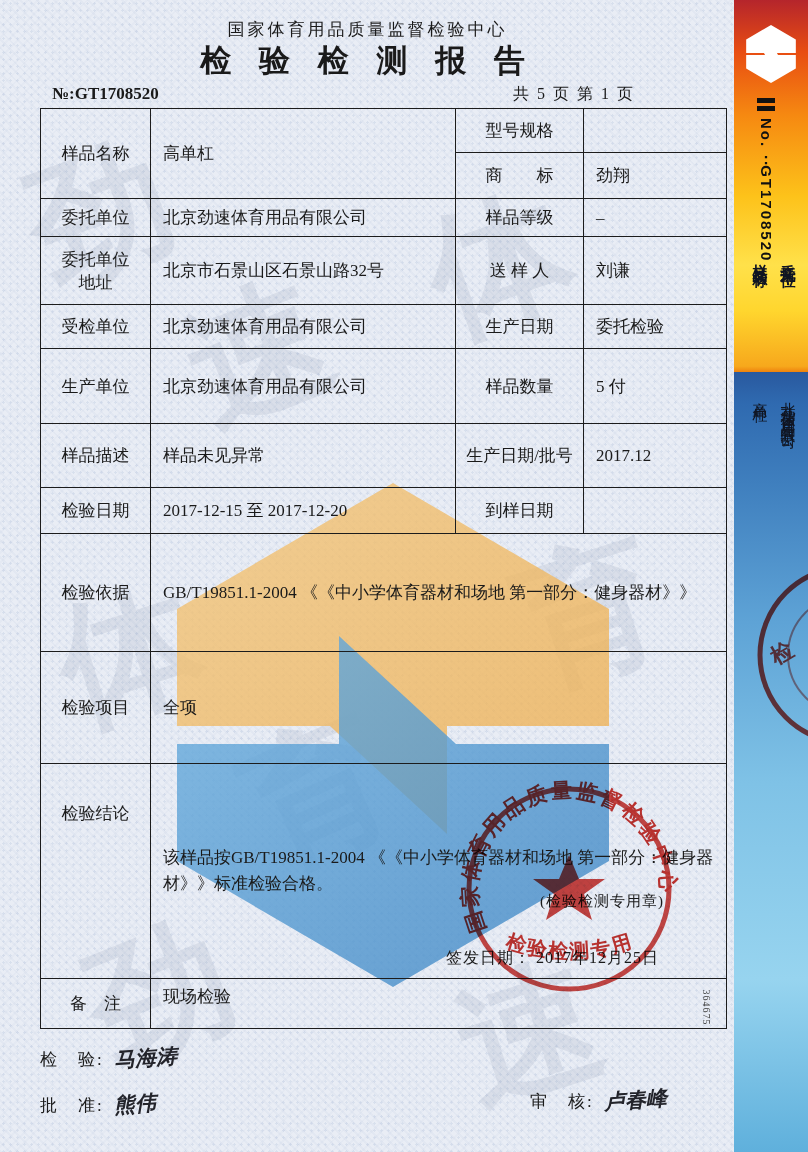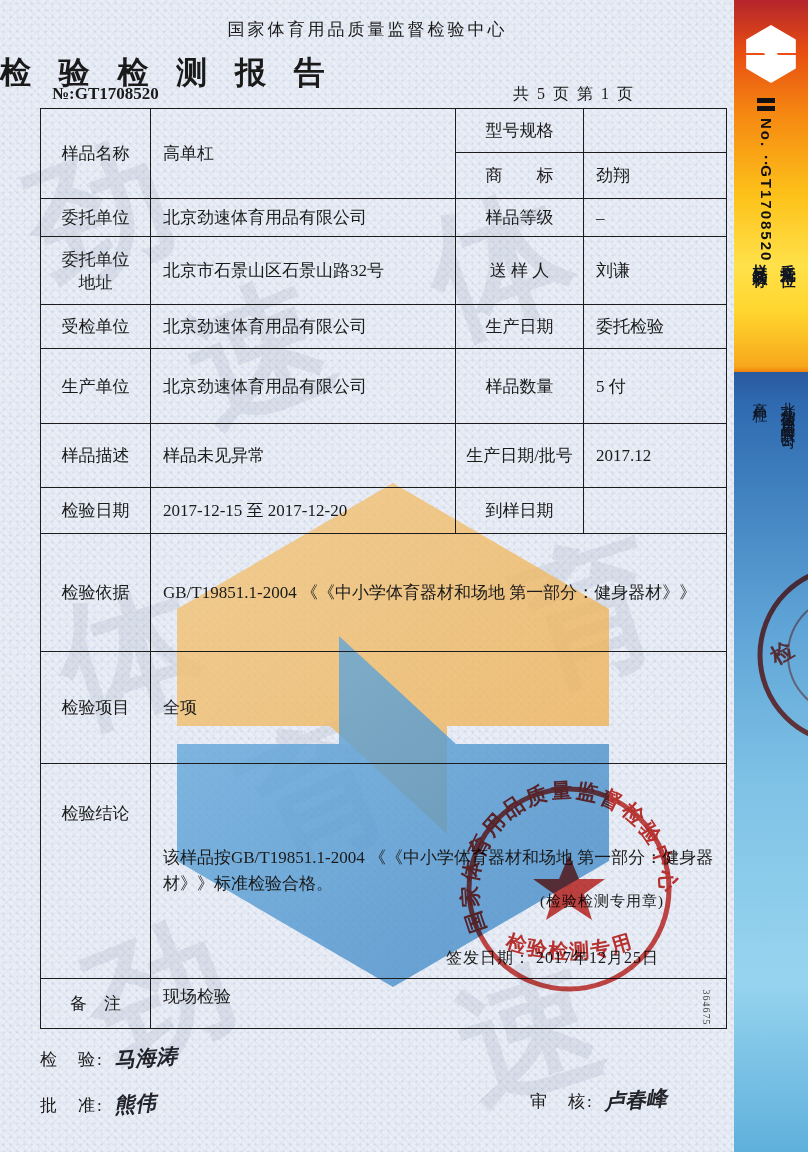--- a/index.html
+++ b/index.html
@@ -10,21 +10,21 @@
       radial-gradient(rgba(150,170,205,.20) 1px, transparent 1.4px),
       repeating-linear-gradient(45deg, rgba(150,170,205,.08) 0 2px, transparent 2px 6px),
       repeating-linear-gradient(-45deg, rgba(150,170,205,.06) 0 2px, transparent 2px 7px);
     background-size:7px 7px,auto,auto;}
   .wm-char{position:absolute;font-size:140px;color:rgba(120,135,165,.14);
     font-weight:bold;pointer-events:none;z-index:1;}
   .logo-wm{position:absolute;left:168px;top:455px;z-index:2;}
   .doc{position:absolute;left:0;top:0;width:735px;z-index:3;}
   .org-title{position:absolute;left:0;top:18px;width:735px;text-align:center;
     font-size:17px;letter-spacing:3px;}
-  .main-title{position:absolute;left:0;top:52px;width:735px;text-align:left;
+  .main-title{position:absolute;left:0;top:40px;width:735px;text-align:center;
     font-size:31px;font-weight:bold;letter-spacing:10px;}
   .report-no{position:absolute;left:52px;top:84px;font-size:17px;font-weight:bold;}
   .page-count{position:absolute;right:100px;top:84px;font-size:16px;letter-spacing:2px;}
   table.main{position:absolute;left:40px;top:108px;border-collapse:collapse;
     table-layout:fixed;width:686px;background:transparent;}
   table.main th,table.main td{border:1.5px solid #1c1c1c;background:transparent;
     font-weight:normal;font-size:17px;padding:2px 6px;vertical-align:middle;}
   table.main th{text-align:center;}
   table.main td{text-align:left;padding-left:12px;}
   col.c1{width:110px;}col.c2{width:305px;}col.c3{width:128px;}col.c4{width:143px;}

